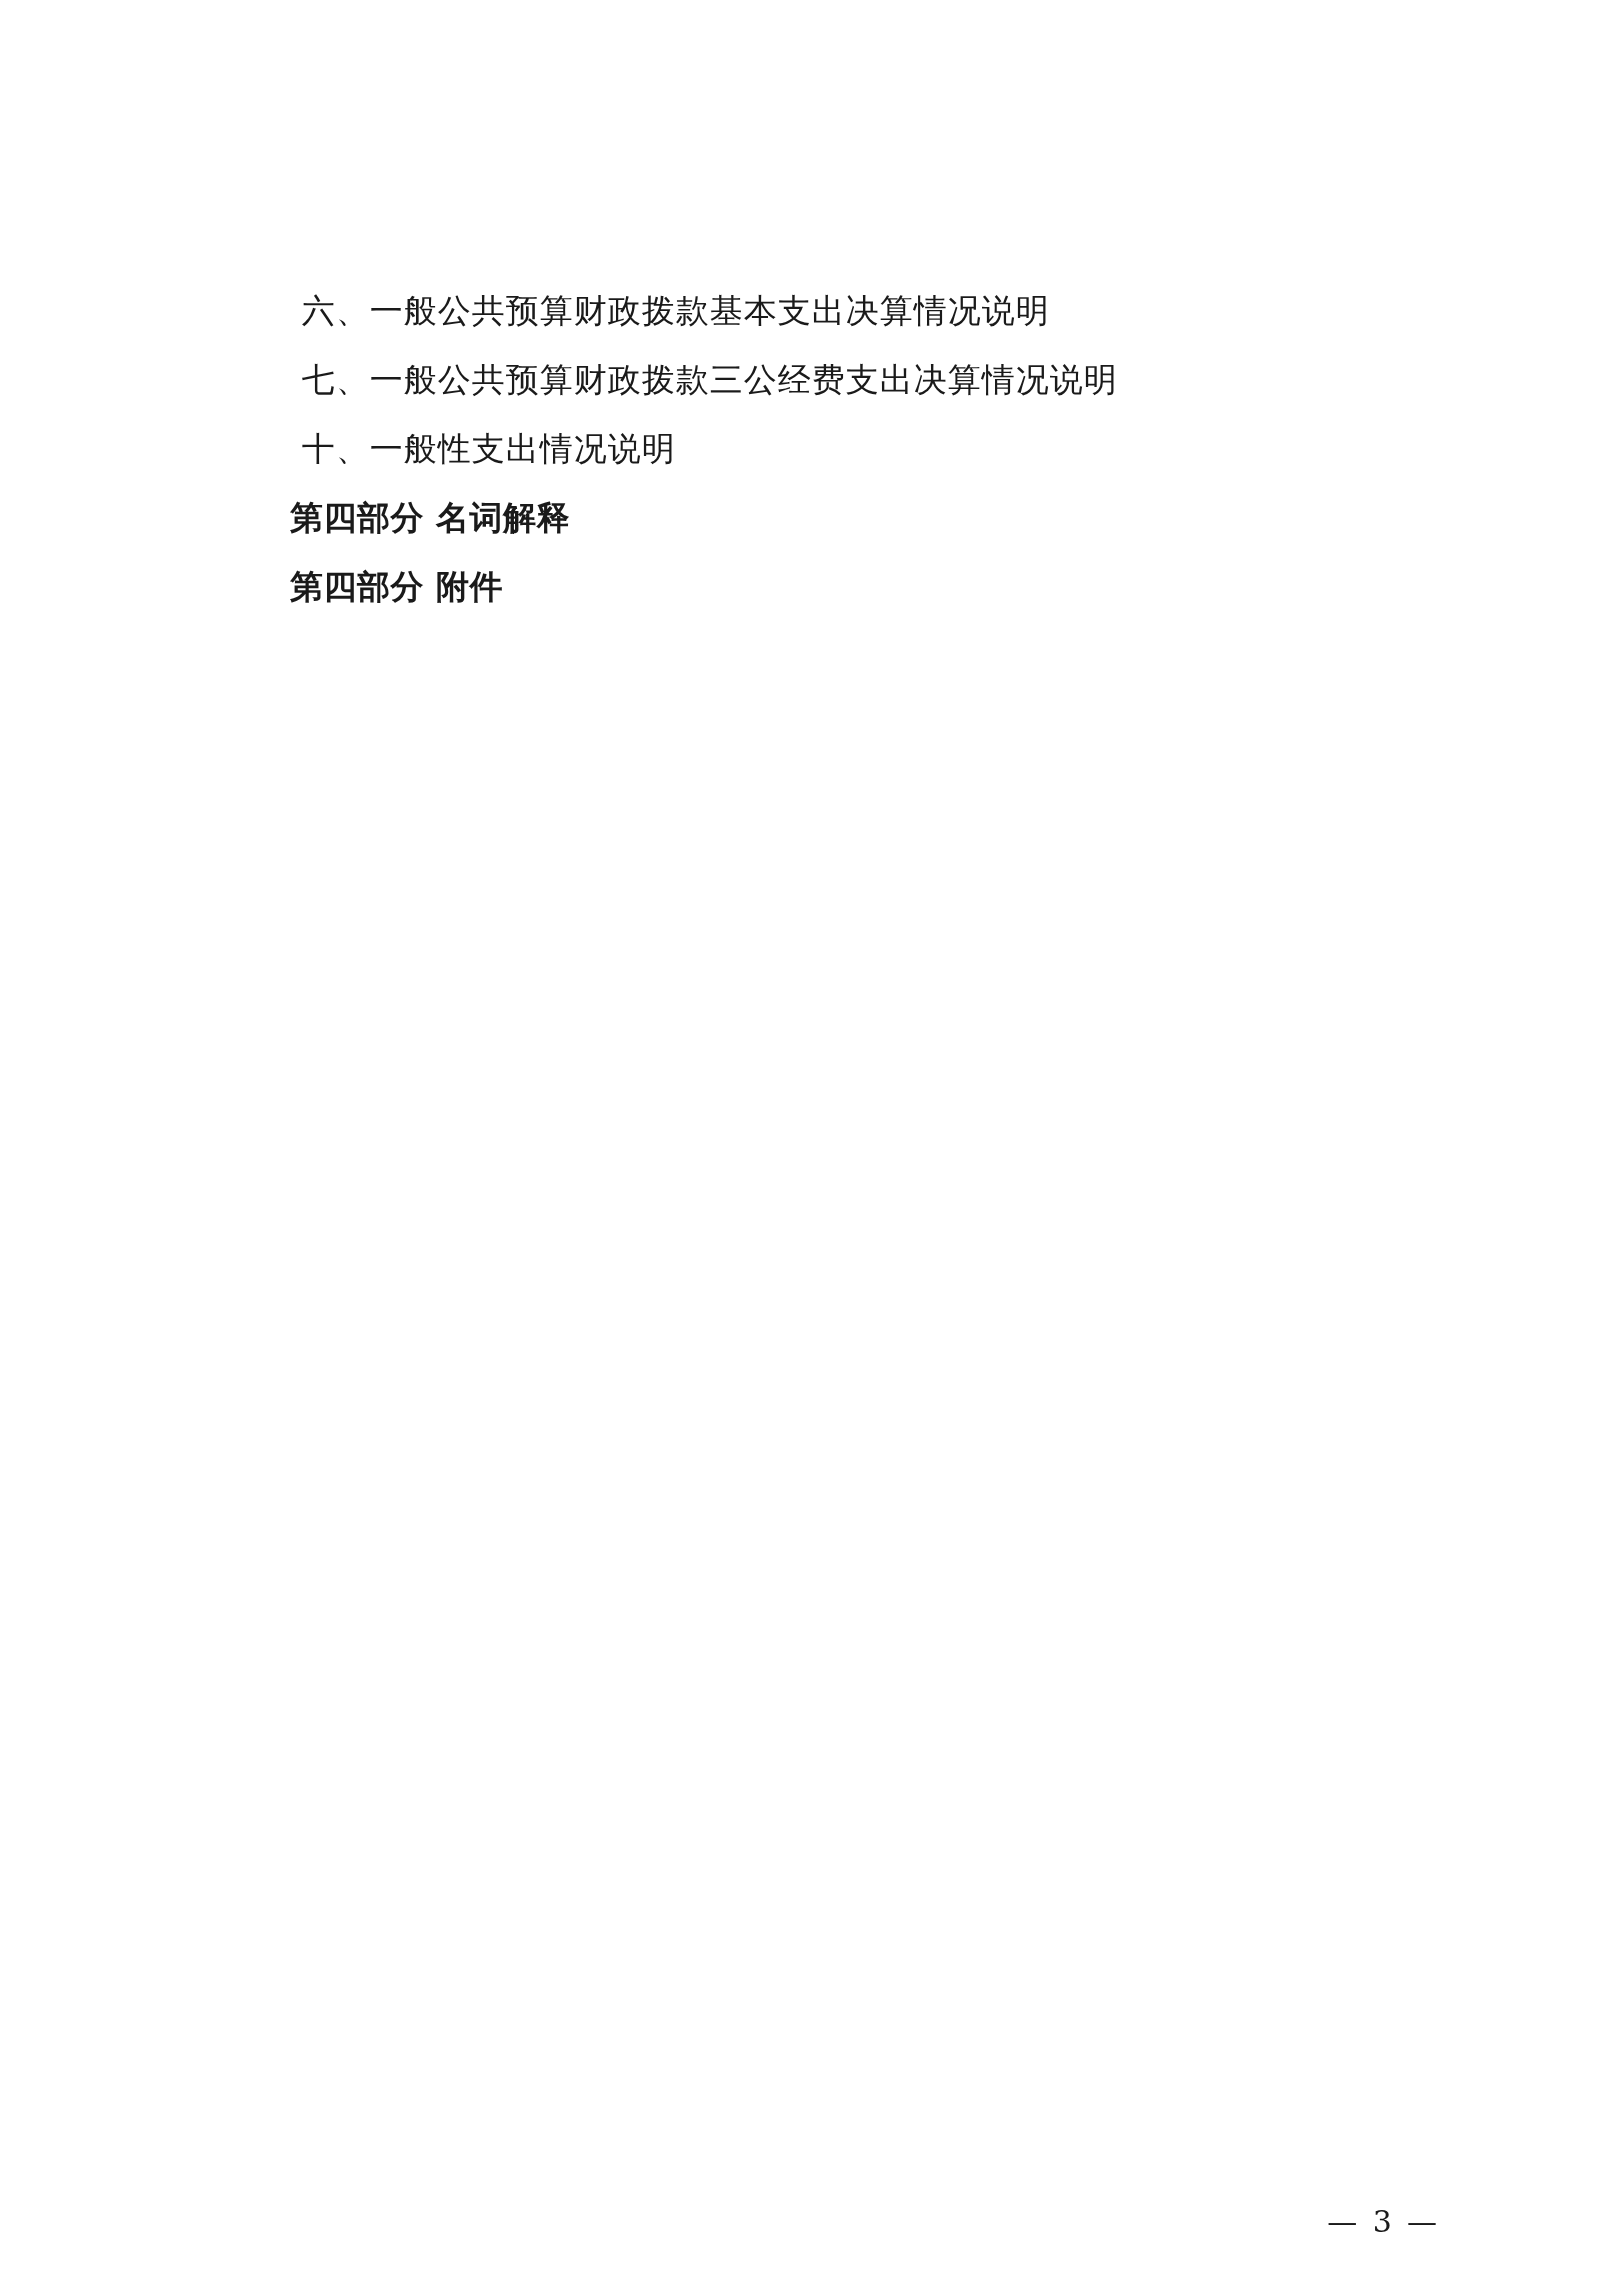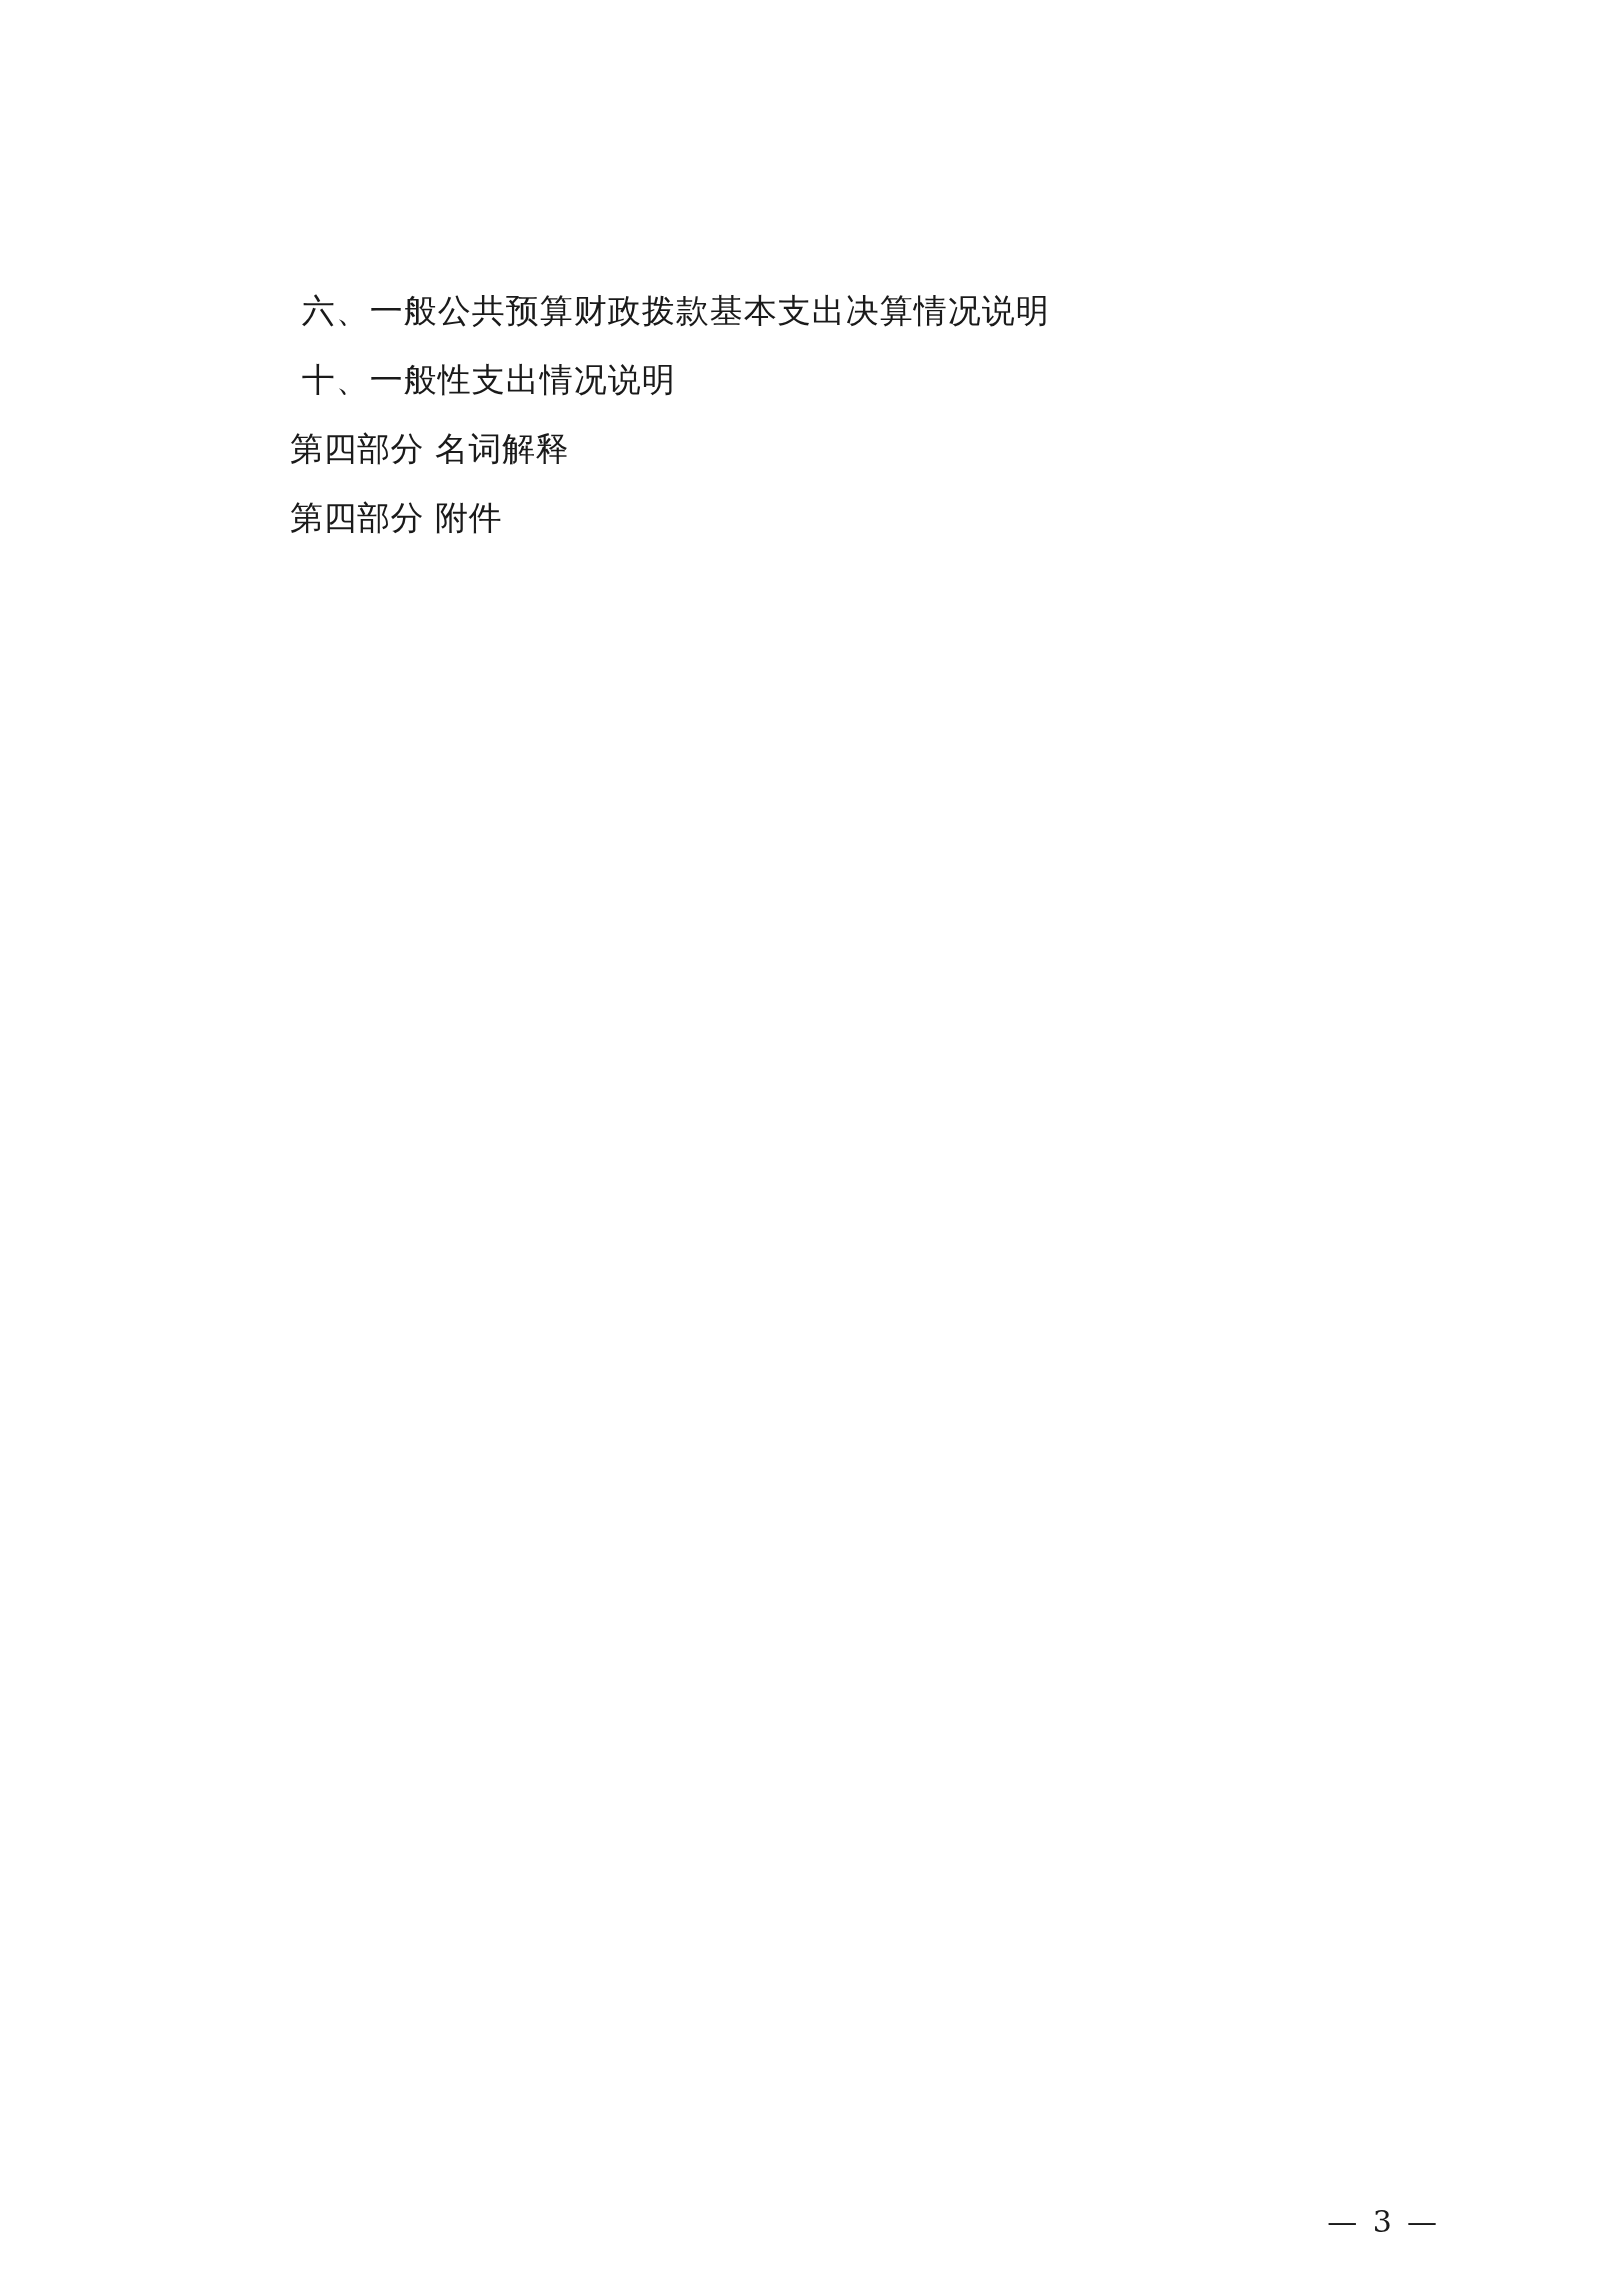--- a/index.html
+++ b/index.html
@@ -37,21 +37,21 @@
     margin-bottom: 36px;
     white-space: nowrap;
     font-family: "DejaVu Serif", "Liberation Serif", serif;
   }
   .toc-entry.level-2 {
     padding-left: 11.8px;
     font-weight: 400;
   }
   .toc-entry.level-1 {
     padding-left: 0px;
-    font-weight: 400;
+    font-weight: 700;
     letter-spacing: 0.5px;
   }
   .page-number {
     position: absolute;
     right: 183px;
     bottom: 73px;
     font-size: 30px;
     letter-spacing: 2.9px;
     color: #1a1a1a;
     white-space: nowrap;
@@ -59,20 +59,21 @@
   }
 </style>
 </head>
 <body>
 
 <div class="page">
   <div class="content">
 
     <div class="toc-entry level-2">六、一般公共预算财政拨款基本支出决算情况说明</div>
 
+    <div class="toc-entry level-2">七、一般公共预算财政拨款三公经费支出决算情况说明</div>
 
 
 
     <div class="toc-entry level-2">十、一般性支出情况说明</div>
 
 
 
 
     <div class="toc-entry level-1">第四部分  名词解释</div>
 

